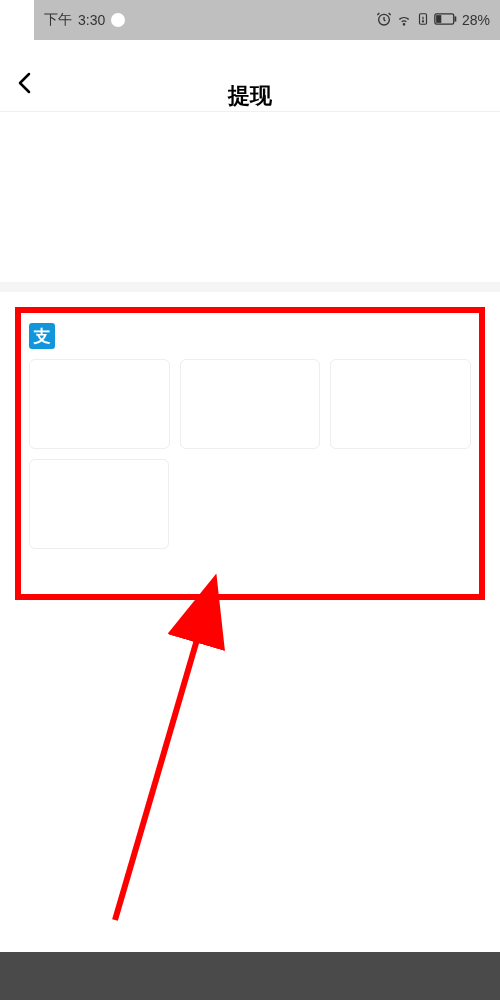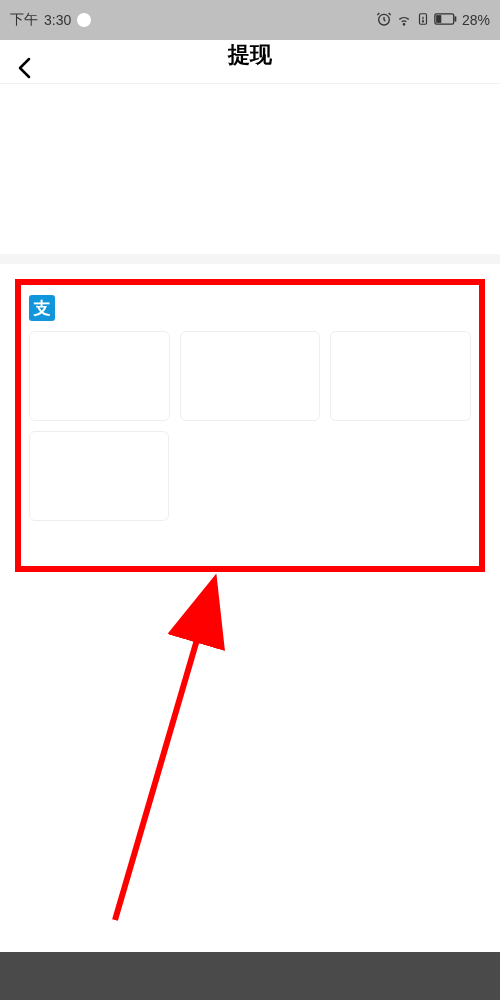--- a/index.html
+++ b/index.html
@@ -17,43 +17,44 @@
     }
     .status-bar {
       height: 40px;
       background: #bfbfbf;
       display: flex;
       align-items: center;
       padding: 0 10px;
       font-size: 14px;
       color: #333;
       justify-content: space-between;
+      margin-left: 34px;
     }
     .status-left {
       display: flex;
       align-items: center;
       gap: 6px;
     }
     .status-right {
       display: flex;
       align-items: center;
       gap: 4px;
     }
     .status-icon-circle {
       width: 14px;
       height: 14px;
       border-radius: 50%;
       background: #fff;
       display: inline-block;
     }
     .nav-bar {
-      height: 44px;
-      background: #fff;
-      display: flex;
-      align-items: flex-start;
+      height: 72px;
+      background: #fff;
+      display: flex;
+      align-items: flex-end;
       position: relative;
       border-bottom: 1px solid #f0f0f0;
     }
     .back-btn {
       width: 50px;
       height: 56px;
       display: flex;
       align-items: center;
       justify-content: center;
       cursor: pointer;

